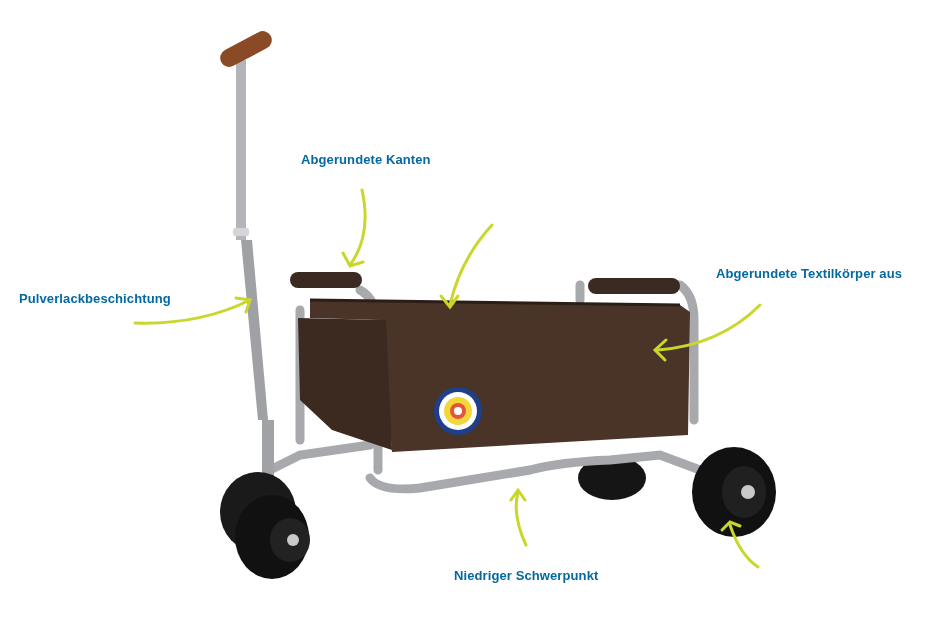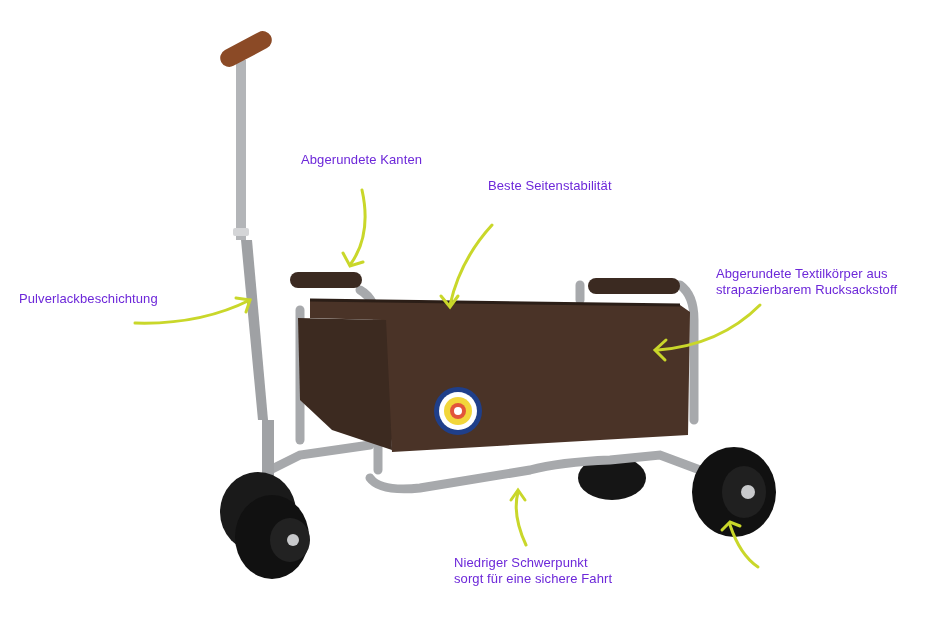--- a/index.html
+++ b/index.html
@@ -1,17 +1,17 @@
 <!DOCTYPE html>
 <html><head>
 <meta charset="utf-8">
 <style>
   html, body { margin: 0; padding: 0; background: #ffffff; }
   body { width: 940px; height: 627px; position: relative; overflow: hidden; font-family: "Liberation Sans", sans-serif; }
-  .label { position: absolute; color: #6d28d9; font-weight: normal; font-size: 13px; line-height: 16px; letter-spacing: 0.1px; white-space: nowrap; font-family: "Liberation Sans", sans-serif; }
+  .label { position: absolute; color: #0369a1; font-weight: bold; font-size: 13px; line-height: 16px; letter-spacing: 0.1px; white-space: nowrap; font-family: "Liberation Sans", sans-serif; }
   svg.scene { position: absolute; left: 0; top: 0; }
 </style>
 </head>
 <body>
 
 <svg class="scene" width="940" height="627" viewBox="0 0 940 627" xmlns="http://www.w3.org/2000/svg">
 
   <g>
     <ellipse cx="612" cy="478" rx="34" ry="22" fill="#151515"></ellipse>
   </g>
@@ -80,27 +80,24 @@
 
 <div class="label" style="left:19px; top:291px;">
   <div>Pulverlackbeschichtung</div>
 </div>
 
 <div class="label" style="left:301px; top:152px;">
   <div>Abgerundete Kanten</div>
 </div>
 
 <div class="label" style="left:488px; top:178px;">
-  <div>Beste Seitenstabilität</div>
 </div>
 
 <div class="label" style="left:716px; top:266px;">
   <div>Abgerundete Textilkörper aus</div>
-  <div>strapazierbarem Rucksackstoff</div>
 </div>
 
-<div class="label" style="left:454px; top:555px;">
+<div class="label" style="left:454px; top:568px;">
   <div>Niedriger Schwerpunkt</div>
-  <div>sorgt für eine sichere Fahrt</div>
 </div>
 
 <div class="label" style="left:759px; top:553px;">
 </div>
 
 </body></html>

